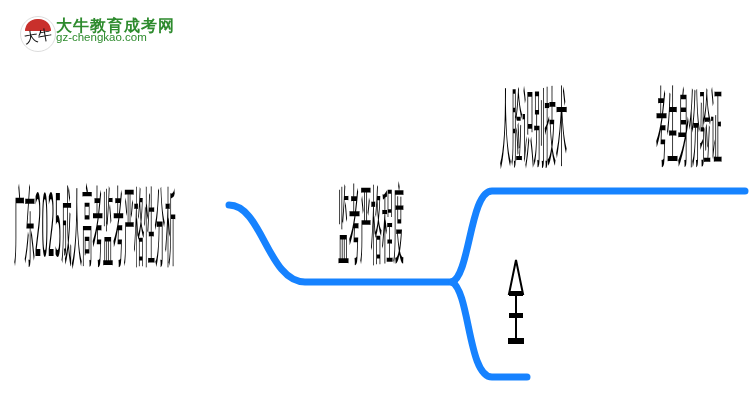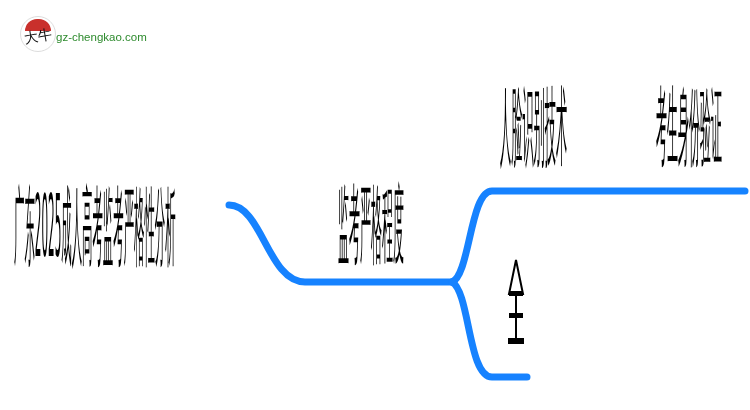--- a/index.html
+++ b/index.html
@@ -19,20 +19,21 @@
   .n-cut { left: 503px; top: 258px; width: 26px; height: 88px; }
 </style>
 </head>
 <body>
 
 <div class="logo">
   <div class="logo-badge">
     <div class="red"></div>
     <div class="glyph">大牛</div>
   </div>
+  <div class="logo-title">大牛教育成考网</div>
   <div class="logo-url">gz-chengkao.com</div>
 </div>
 
 <svg class="links" width="750" height="410">
   <g fill="none" stroke="#0a7cff" stroke-width="7" stroke-linecap="round" opacity="0.95">
     <path d="M229,205 C262,205 268,282 305,282 L452,282"></path>
     <path d="M452,282 C470,275 470,191 492,191 L745,191"></path>
     <path d="M452,282 C470,292 468,377 492,377 L527,377"></path>
   </g>
 </svg>

